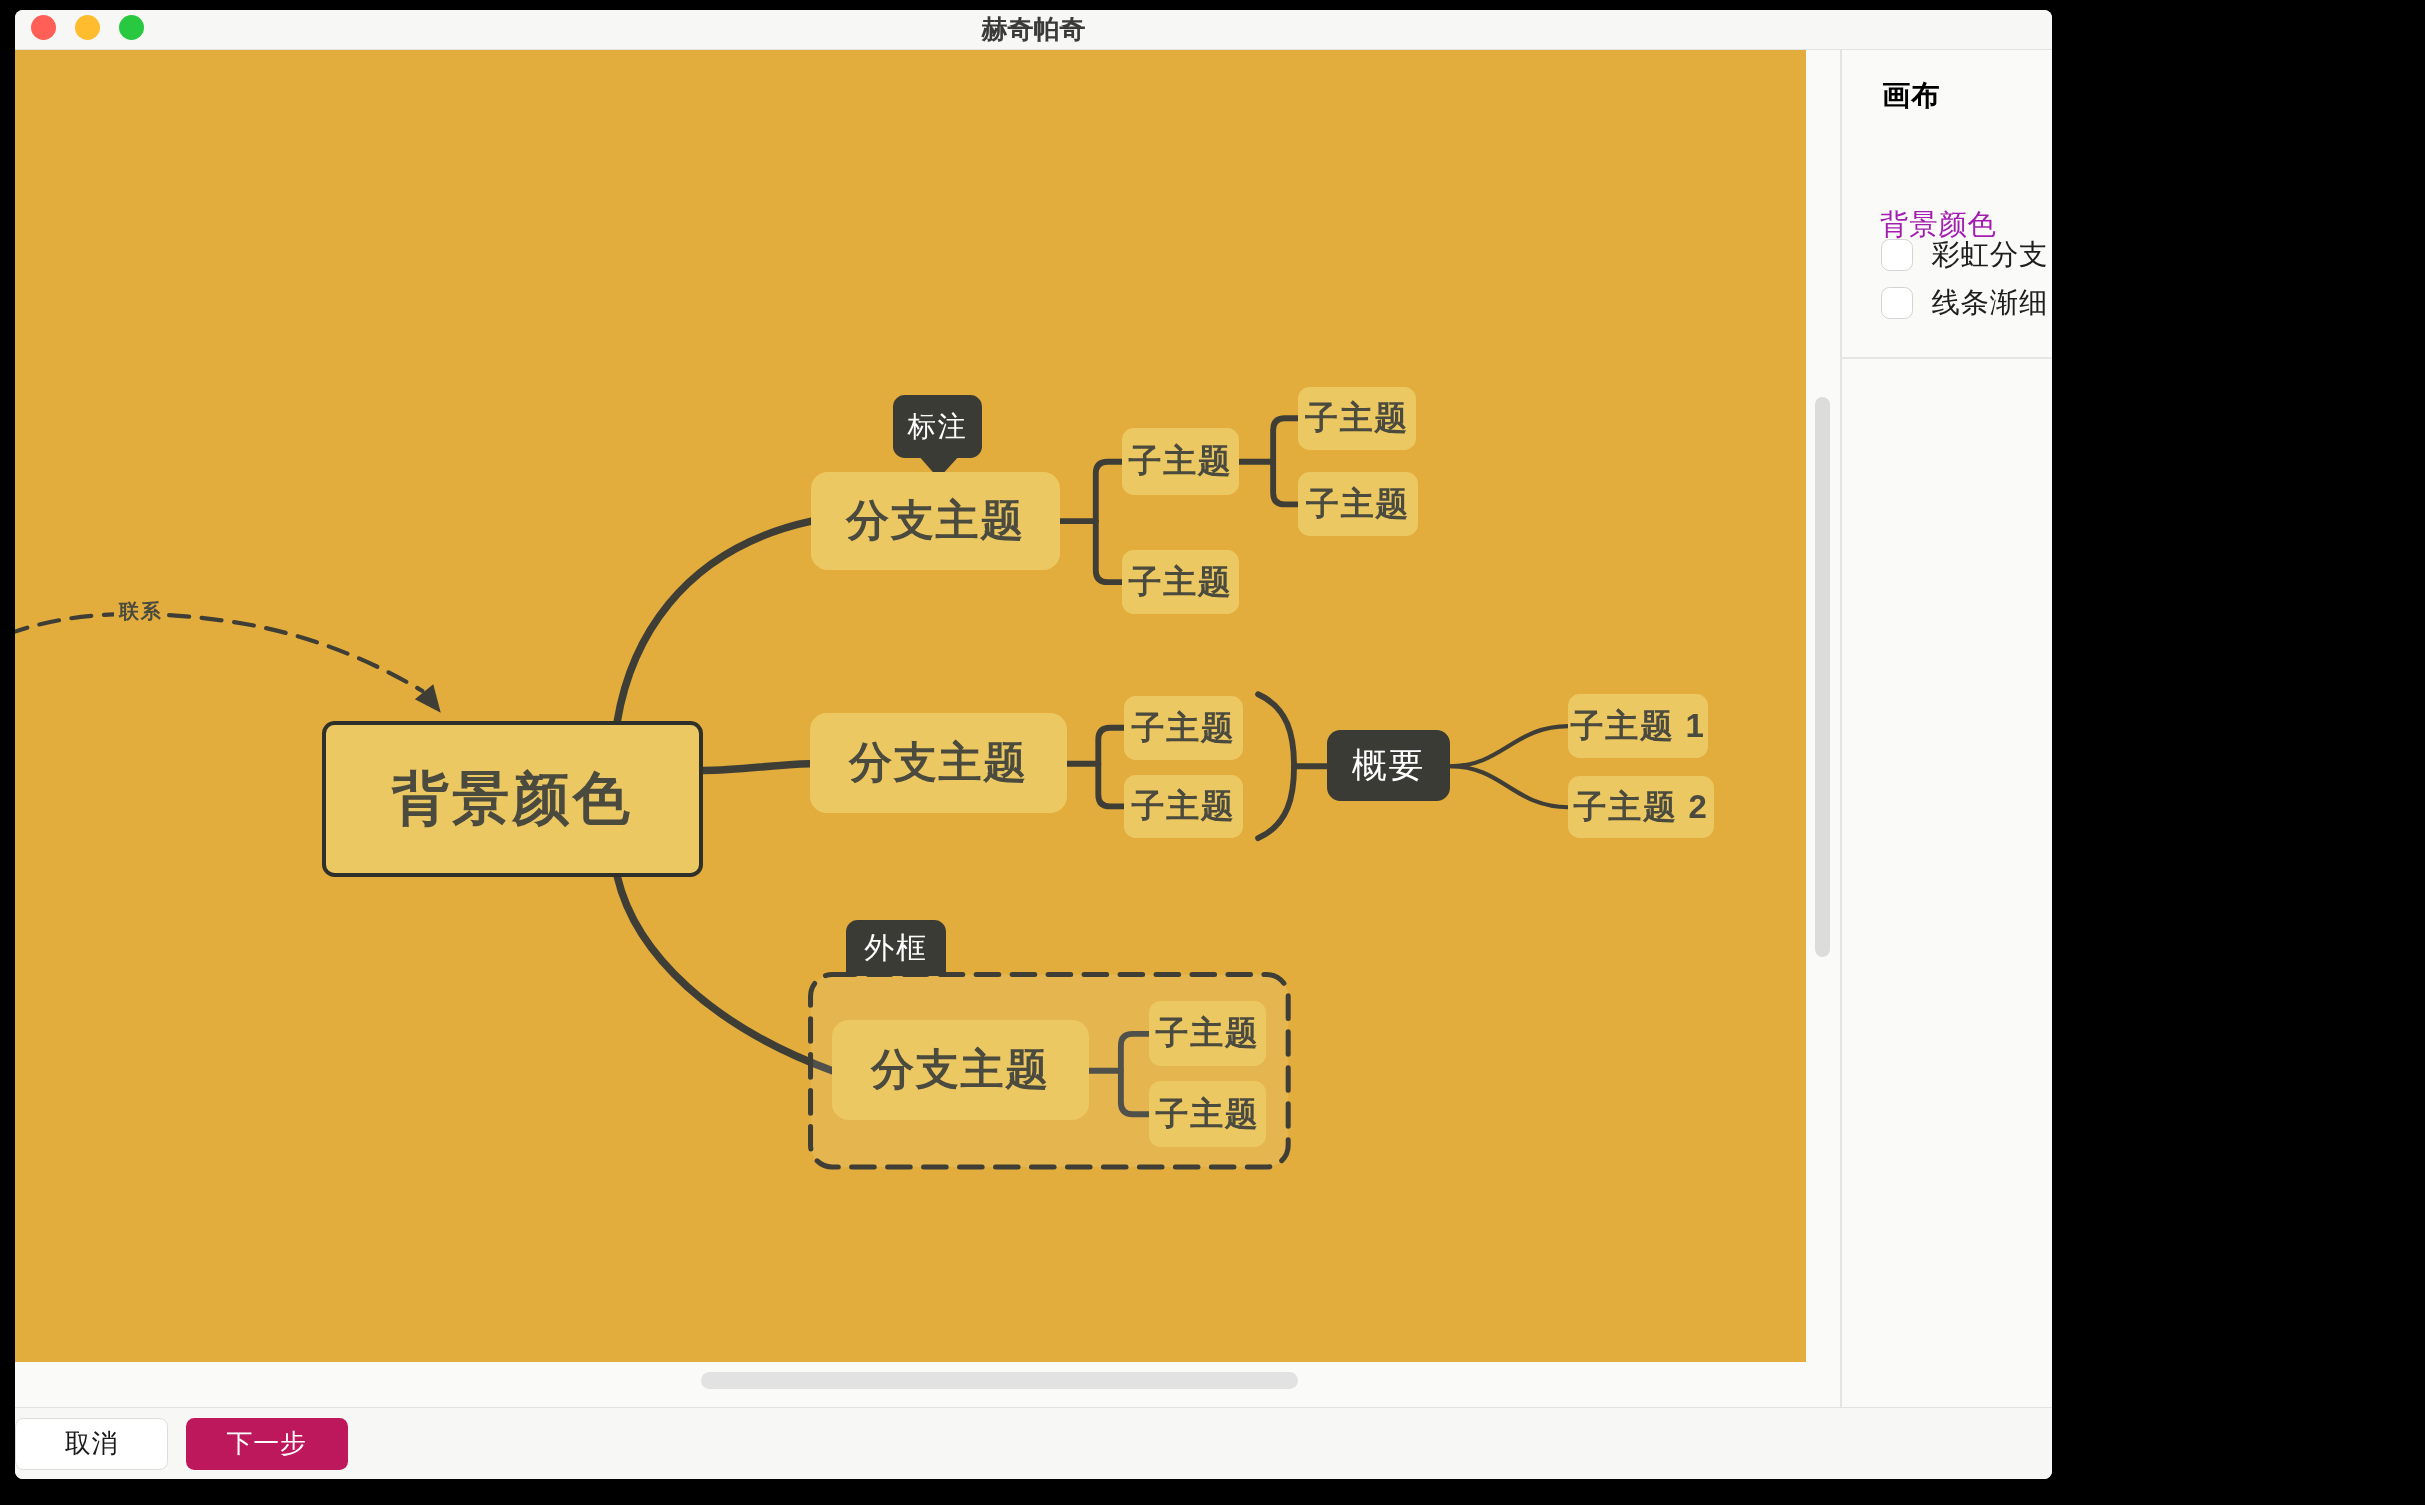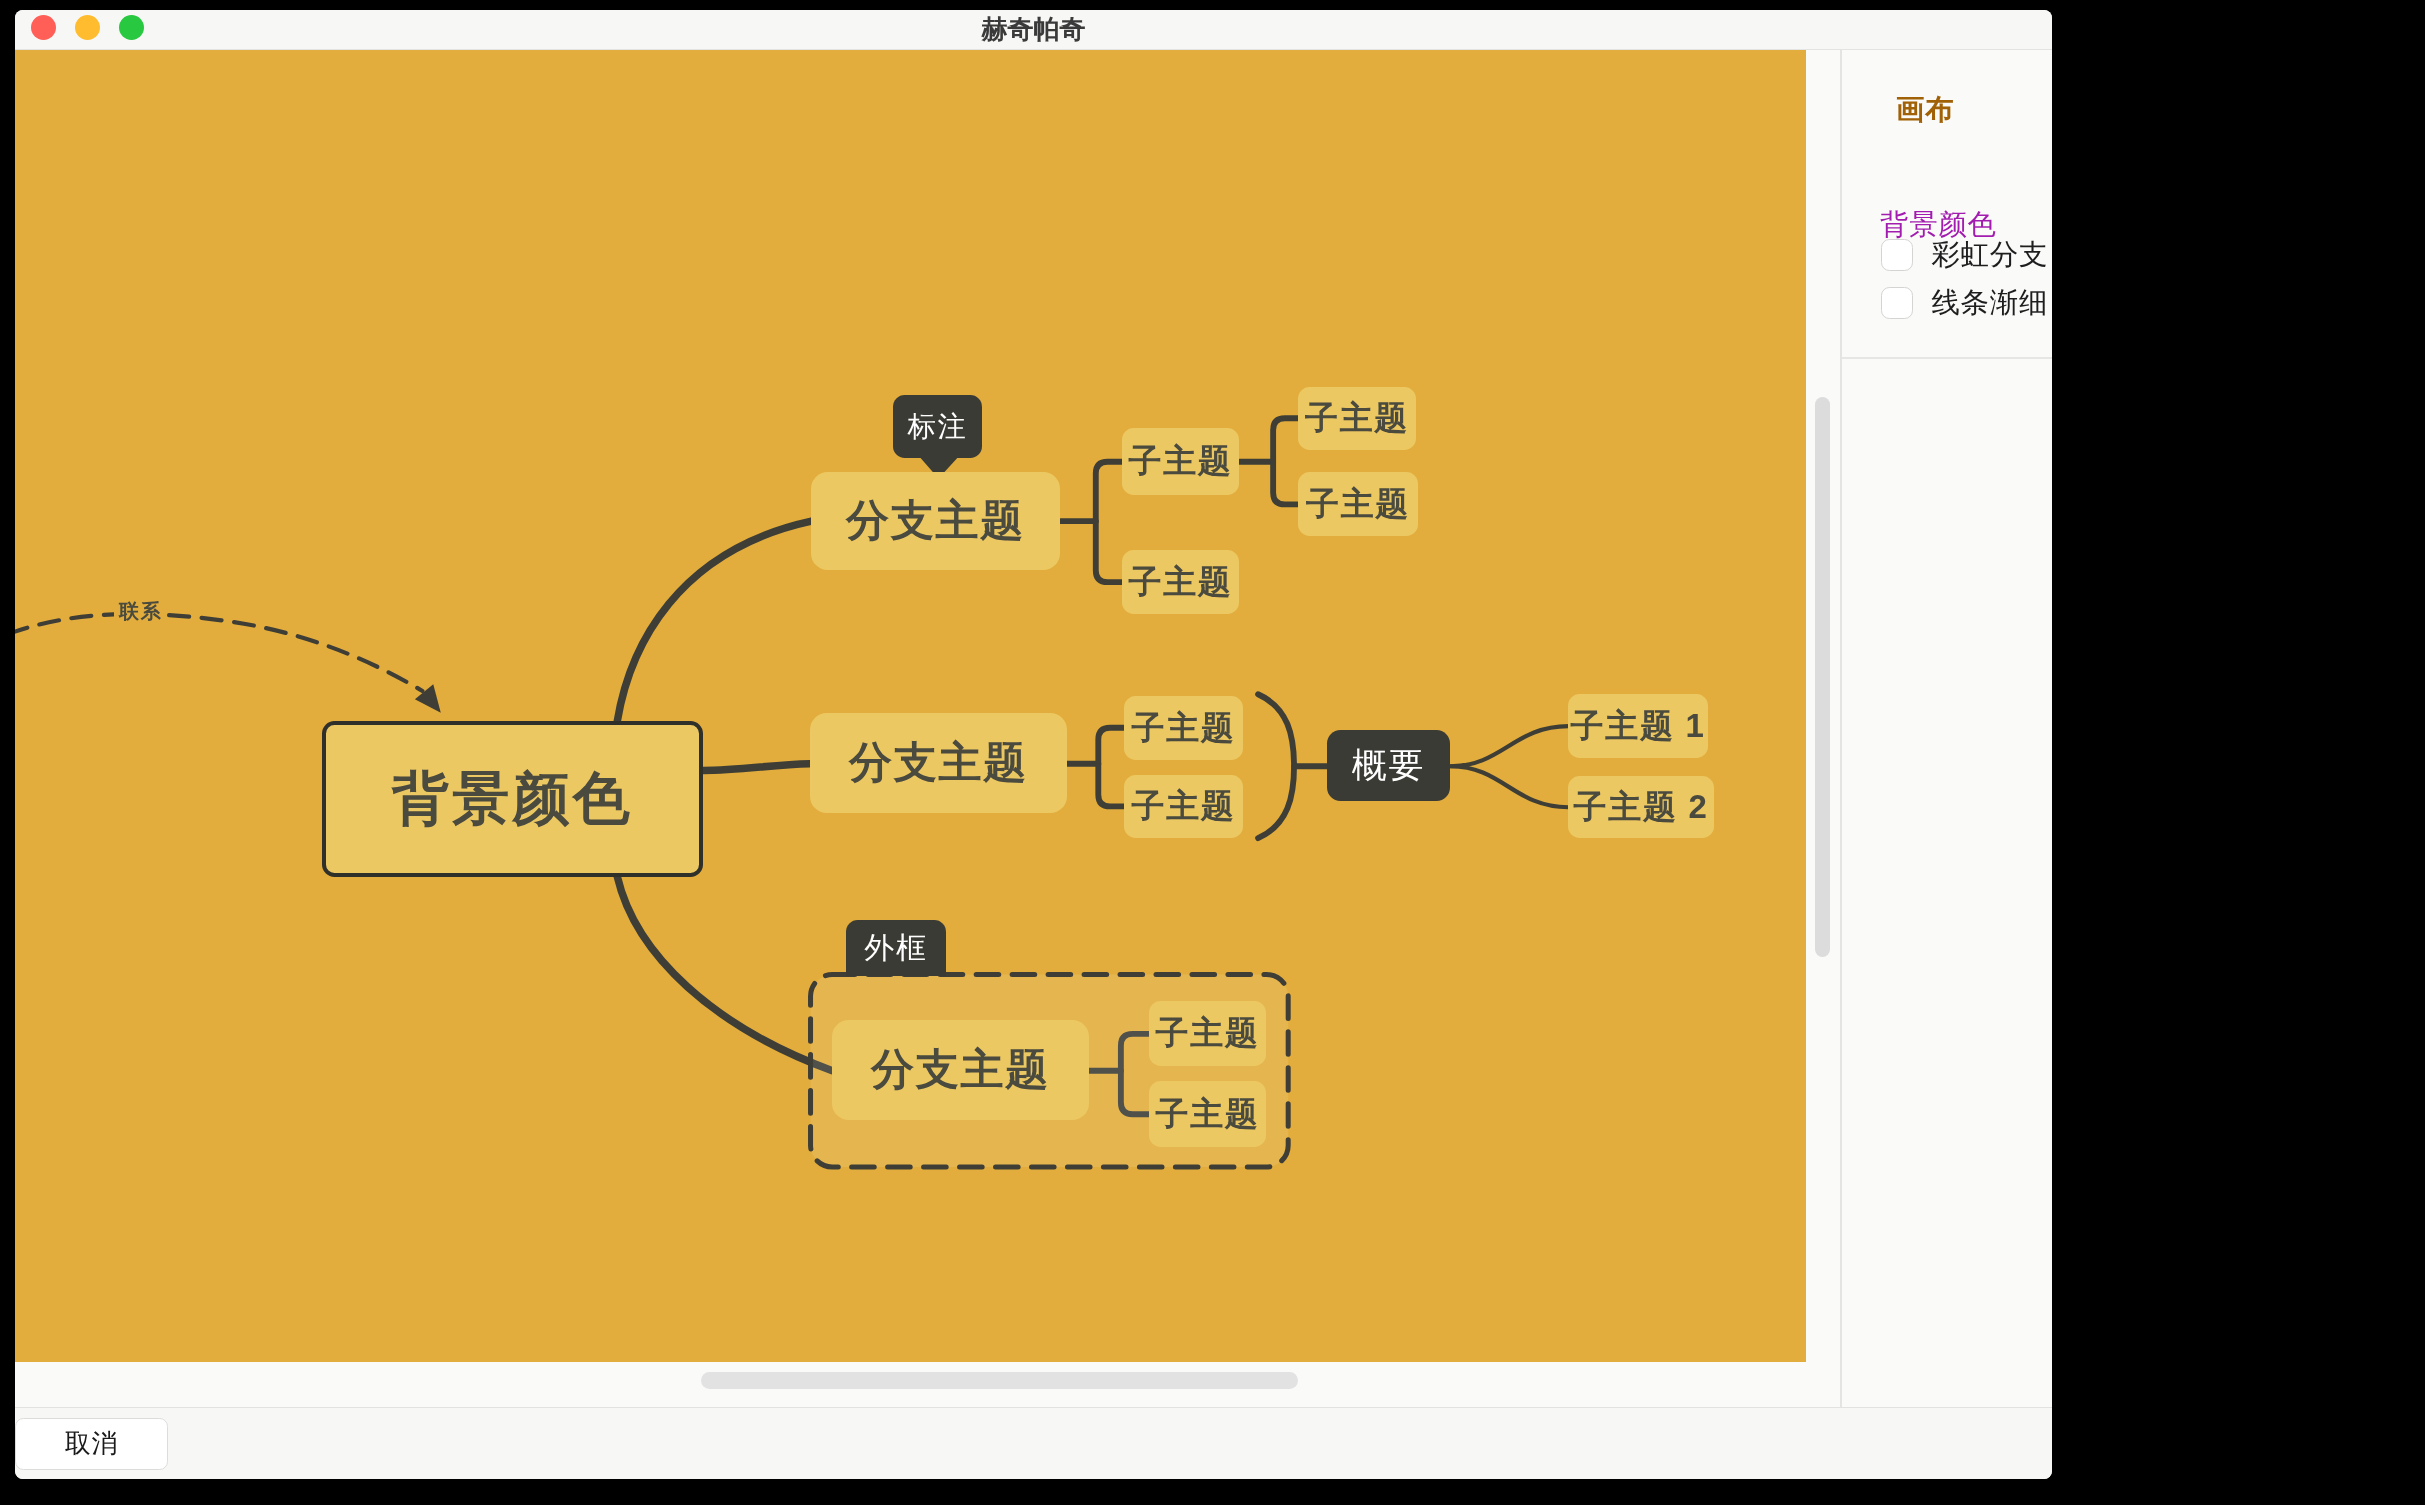--- a/index.html
+++ b/index.html
@@ -59,22 +59,22 @@
     position:absolute;left:99px;top:546px;background:#E2AD3C;
     font-size:20px;font-weight:600;color:#4A4A3F;padding:1.7px 5px;letter-spacing:1.7px;
   }
   
   .vscroll{position:absolute;left:1800px;top:347px;width:15px;height:560px;border-radius:7.5px;background:#DCDCDC;}
   .hscroll{position:absolute;left:686px;top:1322px;width:597px;height:16.7px;border-radius:8.4px;background:#E2E2E2;}
   .vdivider{position:absolute;left:1825px;top:0;width:1.7px;height:100%;background:#E4E4E2;}
   
   .sidebar{position:absolute;left:1827px;top:0;width:569px;height:100%;background:#FAFAF9;}
   .sidebar h2{
-    position:absolute;left:38px;top:25px;margin:16px;
-    font-size:28.4px;font-weight:700;color:#a16207;letter-spacing:0.8px;
+    position:absolute;left:38px;top:25px;margin:2px;
+    font-size:28.4px;font-weight:700;color:#000000;letter-spacing:0.8px;
   }
   .bg-label{
     position:absolute;left:38px;top:156px;font-size:28.4px;color:#a21caf;letter-spacing:0.8px;
   }
   .swatch{
     position:absolute;left:432px;top:100px;width:105px;height:54px;
     background:#DFA932;border:1.7px solid #C89B30;border-radius:10px;cursor:pointer;
   }
   .cb-row{position:absolute;left:39px;height:35px;display:flex;align-items:center;gap:18.4px;}
   .cb-row.first{top:187px;}
@@ -82,21 +82,21 @@
   .checkbox{
     width:32px;height:32px;background:#FFFFFF;border:1.7px solid #D4D4D2;
     border-radius:8.4px;box-sizing:border-box;display:inline-block;
   }
   .cb-label{font-size:28.4px;color:#1E1E1E;letter-spacing:0.8px;}
   .sidebar-divider{position:absolute;left:0;right:0;top:307px;height:1.7px;background:#E6E6E4;}
   
   .footer{
     position:absolute;left:0;bottom:0;width:2396px;height:72px;
     background:#F7F7F5;border-top:1.7px solid #E2E2E0;box-sizing:content-box;
-    display:flex;align-items:center;justify-content:space-between;gap:17.6px;padding-right:37px;
+    display:flex;align-items:center;justify-content:flex-start;gap:17.6px;padding-right:37px;
     box-sizing:border-box;
   }
   .btn{
     height:52px;border-radius:8.4px;font-size:26px;letter-spacing:0.8px;
     display:flex;align-items:center;justify-content:center;cursor:pointer;
     font-family:inherit;
   }
   .btn.cancel{width:153px;background:#FFFFFF;border:1.7px solid #DCDCDA;color:#1A1A1A;}
   .btn.next{width:162px;background:#be185d;border:none;color:#FFFFFF;}
 </style>

